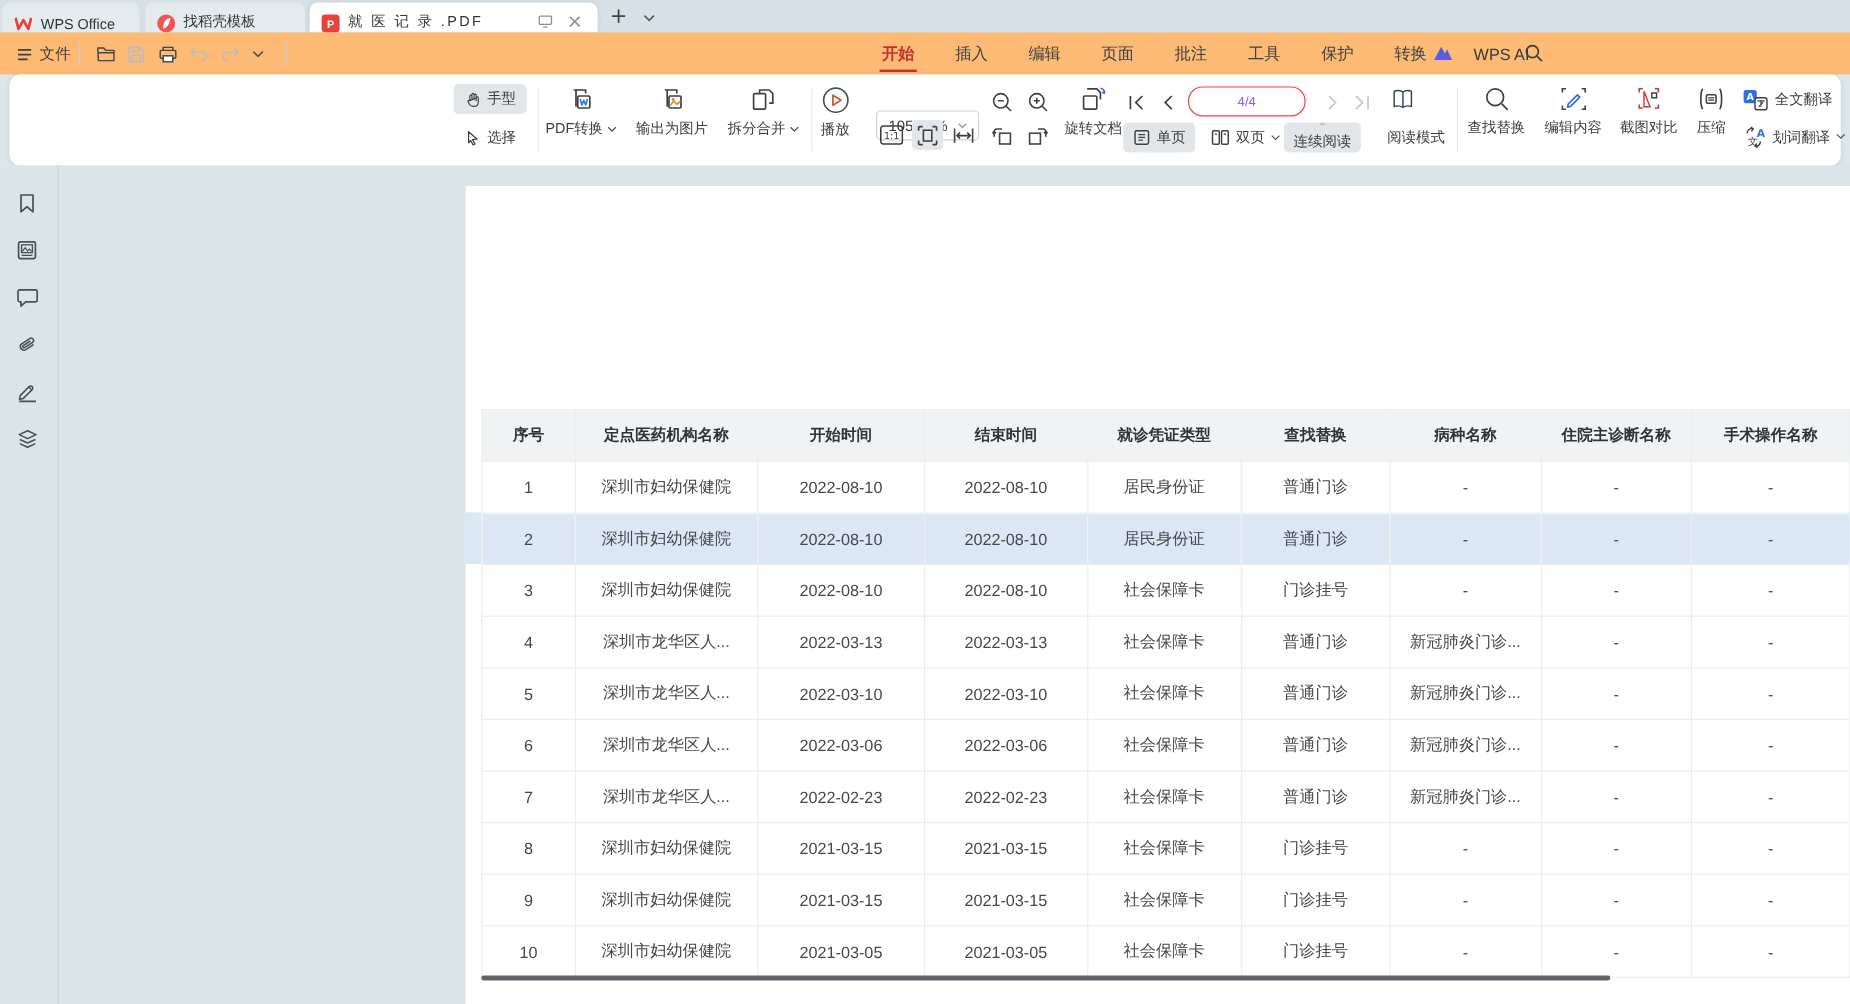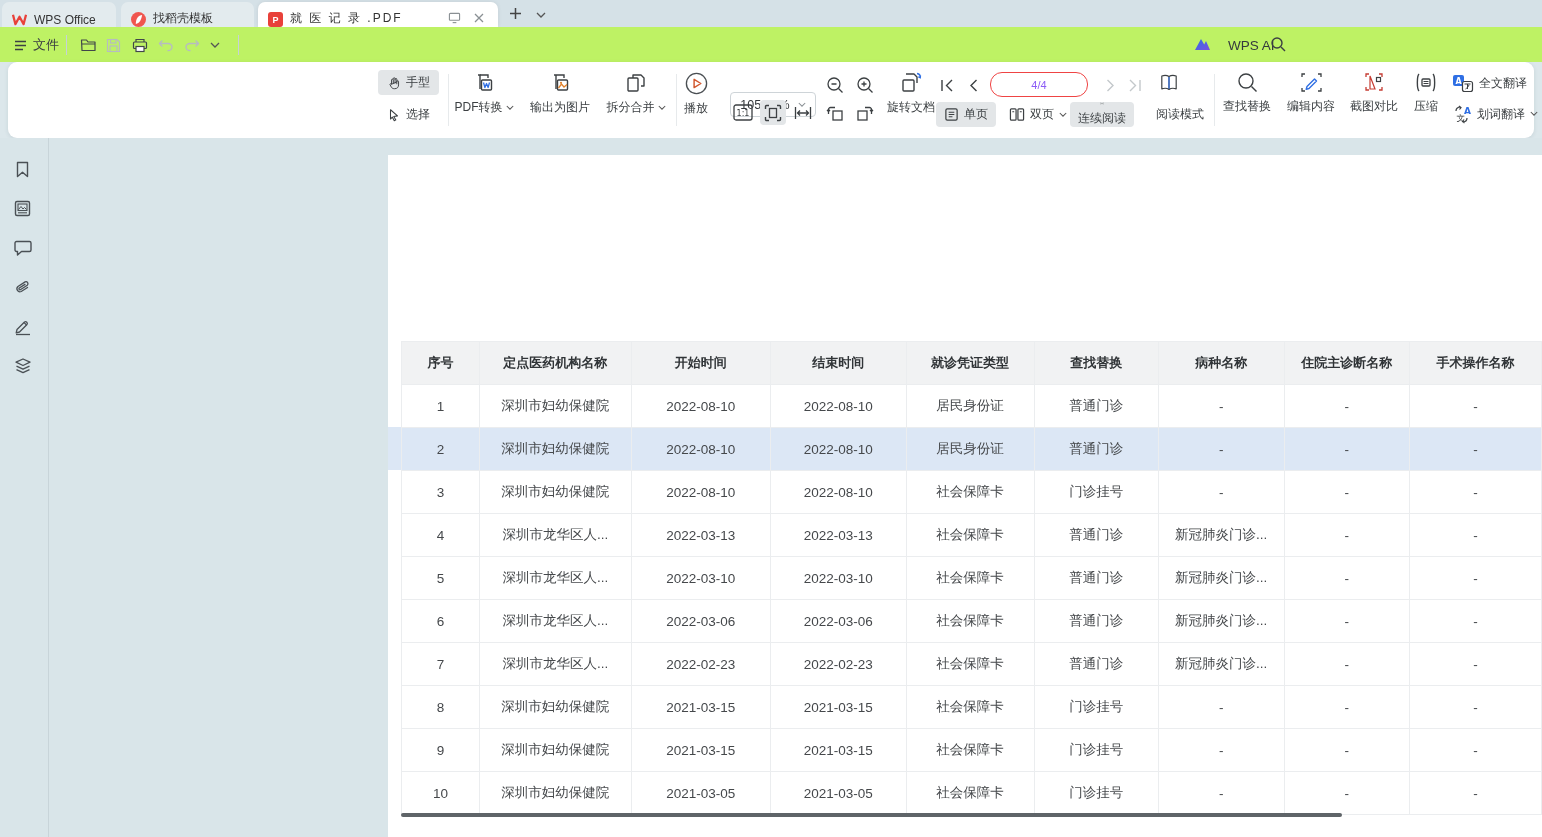--- a/index.html
+++ b/index.html
@@ -10,21 +10,21 @@
   
   #tabbar { position:absolute; left:0; top:0; width:100%; height:27px; background:#d5e1e7; }
   .tab { position:absolute; top:2px; height:25px; display:flex; align-items:flex-end; gap:7px; padding:0 10px; border-radius:7px 7px 0 0; font-size:12px; color:#333; background:#e3ebee; }
   .tab.active { background:#ffffff; box-shadow:0 0 4px rgba(0,0,0,.08); }
   .tab-ico { width:15px; height:15px; border-radius:3px; display:flex; align-items:center; justify-content:center; flex:0 0 auto; }
   .tab-ico.red { background:#e8413a; color:#fff; font-size:9px; font-weight:bold; }
   .doc-title { letter-spacing:2px; white-space:pre; }
   .tab-ctl { color:#5f6368; display:flex; align-items:center; justify-content:center; width:18px; height:18px; border-radius:3px; }
 
   
-  #menubar { position:absolute; left:0; top:27px; width:100%; height:35px; background:#bef264; }
+  #menubar { position:absolute; left:0; top:27px; width:100%; height:35px; background:#fdba74; }
   .mb-item { position:absolute; top:7px; height:22px; display:flex; align-items:center; gap:6px; font-size:13px; color:#3c4043; }
   .vsep { position:absolute; width:1px; background:#c6d2d8; }
   #menus { position:absolute; left:733px; top:0; height:35px; display:flex; align-items:center; gap:30px; font-size:13.5px; }
   .menu-item { position:relative; padding:7px 2px; color:#3a3f44; cursor:default; }
   .menu-item.active { color:#c3332b; font-weight:bold; }
   .menu-item.active::after { content:""; position:absolute; left:0; right:0; bottom:1px; height:2px; background:#c3332b; }
   #wps-ai { position:absolute; left:1194px; top:7px; height:22px; display:flex; align-items:center; gap:17px; font-size:13.5px; color:#35393d; }
   #menu-search { position:absolute; left:1270px; top:9px; }
 
   
@@ -139,20 +139,30 @@
         <path d="M12 2l2.5 3L12 8M14.5 5H6a4 4 0 0 0 0 8" fill="none" stroke="#b6bcc0" stroke-width="1.4" stroke-linecap="round" stroke-linejoin="round" transform="scale(1,0.9)"></path>
       </svg>
   </div>
   <div class="mb-item" style="left:210px;">
     <svg width="10" height="7" viewBox="0 0 10 7">
         <path d="M1 1l4 4 4-4" fill="none" stroke="#555" stroke-width="1.3"></path>
       </svg>
   </div>
   <div class="vsep" style="left:238px;top:8px;height:20px;"></div>
 
+  <div id="menus">
+      <span class="menu-item active">开始</span>
+      <span class="menu-item">插入</span>
+      <span class="menu-item">编辑</span>
+      <span class="menu-item">页面</span>
+      <span class="menu-item">批注</span>
+      <span class="menu-item">工具</span>
+      <span class="menu-item">保护</span>
+      <span class="menu-item">转换</span>
+    </div>
 
   <div id="wps-ai">
     <svg width="17" height="14" viewBox="0 0 17 14">
       <defs>
           <linearGradient id="aig" x1="0" y1="0" x2="1" y2="1">
             <stop offset="0" stop-color="#2f6fe4"></stop>
             <stop offset="1" stop-color="#7a4fe0"></stop>
           </linearGradient>
         </defs>
       <path d="M1 12L7 1l3.2 5.5L12 3l4 9z" fill="url(#aig)"></path>

